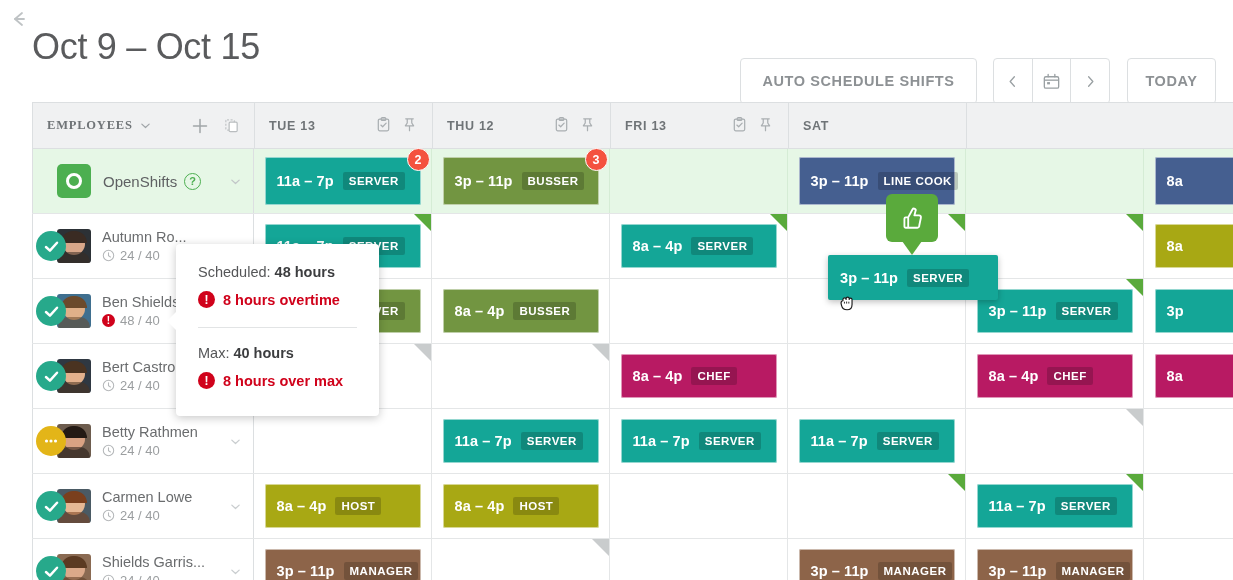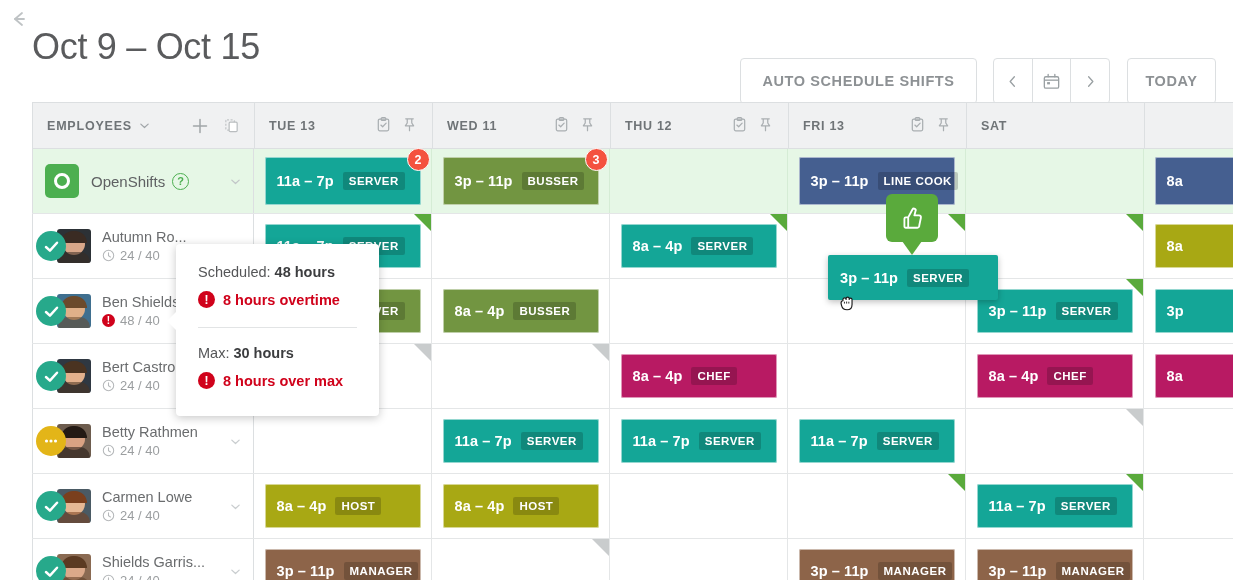--- a/index.html
+++ b/index.html
@@ -47,37 +47,37 @@
 
   
   #head-row { height:47px; background:#f0f1f2; border:1px solid #dcdfe1; border-right:none; }
   #head-row > div {
     height:45px; border-right:1px solid #dcdfe1;
     display:flex; align-items:center; padding:0 14px;
     font-size:12.5px; font-weight:700; color:#6f7477; letter-spacing:0.7px;
   }
   .dayhead-label { flex:1; white-space:nowrap; }
   .head-icons { display:flex; gap:9px; align-items:center; color:#a9aeb1; }
-  #emp-head { gap:0; }
+  #emp-head { gap:0;font-family:Liberation Serif, serif; }
   #emp-head .emp-head-text { letter-spacing:0.8px; }
   .chev { margin-left:7px; color:#a0a5a8; display:inline-flex; }
   .emp-head-tool { margin-left:auto; color:#a0a5a8; display:inline-flex; cursor:pointer; }
   .emp-head-tool + .emp-head-tool { margin-left:14px; }
 
   
   .body-row { height:65px; border-bottom:1px solid #e4e6e7; }
   .body-row > div { height:64px; }
   .open-row { background:#e6f7e6; }
   .open-row .cell { background:#e6f7e6; border-right:1px solid #d5ecd5; }
 
   .emp-cell {
     border-left:1px solid #dcdfe1; border-right:1px solid #dcdfe1;
     display:flex; align-items:center; padding-left:24px; position:relative; background:#fff;
   }
-  .open-row .emp-cell { background:#e6f7e6;padding-left:12px; }
+  .open-row .emp-cell { background:#e6f7e6; }
 
   .sel-badge {
     position:absolute; left:18px; top:50%; transform:translate(-50%,-50%);
     width:30px; height:30px; border-radius:50%;
     display:flex; align-items:center; justify-content:center; cursor:pointer; z-index:4;
   }
   .sel-check { background:#27a98b; color:#fff; }
   .sel-dots  { background:#e3b518; color:#fff; }
   .sel-badge svg { display:block; }
 
@@ -234,37 +234,20 @@
           </svg>
         </span>
         <span>
           <svg viewBox="0 0 18 18" width="17" height="17" aria-hidden="true">
             <path d="M5 3 H13 M6.6 3 V7.4 L4.6 10.4 H13.4 L11.4 7.4 V3 M9 10.4 V15.6" fill="none" stroke="#a9aeb1" stroke-width="1.3" stroke-linecap="round" stroke-linejoin="round"></path>
           </svg>
         </span>
       </span>
     </div>
 
-    <div class="col-day">
-      <span class="dayhead-label">WED 11</span>
-      <span class="head-icons">
-        <span>
-          <svg viewBox="0 0 18 18" width="17" height="17" aria-hidden="true">
-            <rect x="3.5" y="3.2" width="11" height="12.5" rx="1.6" fill="none" stroke="#a9aeb1" stroke-width="1.3"></rect>
-            <rect x="6.6" y="1.6" width="4.8" height="3" rx="1" fill="none" stroke="#a9aeb1" stroke-width="1.3"></rect>
-            <path d="M6.2 9.6 L8.1 11.4 L11.8 7.5" fill="none" stroke="#a9aeb1" stroke-width="1.3" stroke-linecap="round" stroke-linejoin="round"></path>
-          </svg>
-        </span>
-        <span>
-          <svg viewBox="0 0 18 18" width="17" height="17" aria-hidden="true">
-            <path d="M5 3 H13 M6.6 3 V7.4 L4.6 10.4 H13.4 L11.4 7.4 V3 M9 10.4 V15.6" fill="none" stroke="#a9aeb1" stroke-width="1.3" stroke-linecap="round" stroke-linejoin="round"></path>
-          </svg>
-        </span>
-      </span>
-    </div>
 
     <div class="col-day">
       <span class="dayhead-label">THU 12</span>
       <span class="head-icons">
         <span>
           <svg viewBox="0 0 18 18" width="17" height="17" aria-hidden="true">
             <rect x="3.5" y="3.2" width="11" height="12.5" rx="1.6" fill="none" stroke="#a9aeb1" stroke-width="1.3"></rect>
             <rect x="6.6" y="1.6" width="4.8" height="3" rx="1" fill="none" stroke="#a9aeb1" stroke-width="1.3"></rect>
             <path d="M6.2 9.6 L8.1 11.4 L11.8 7.5" fill="none" stroke="#a9aeb1" stroke-width="1.3" stroke-linecap="round" stroke-linejoin="round"></path>
           </svg>
@@ -712,19 +695,19 @@
     <span>Scheduled:</span>
     <b>48 hours</b>
   </div>
   <div class="tip-alert">
     <span class="warn-dot">!</span>
     <span>8 hours overtime</span>
   </div>
   <div class="tip-sep"></div>
   <div class="tip-line">
     <span>Max:</span>
-    <b>30 hours</b>
+    <b>40 hours</b>
   </div>
   <div class="tip-alert">
     <span class="warn-dot">!</span>
     <span>8 hours over max</span>
   </div>
 </div>
 
 </body></html>

